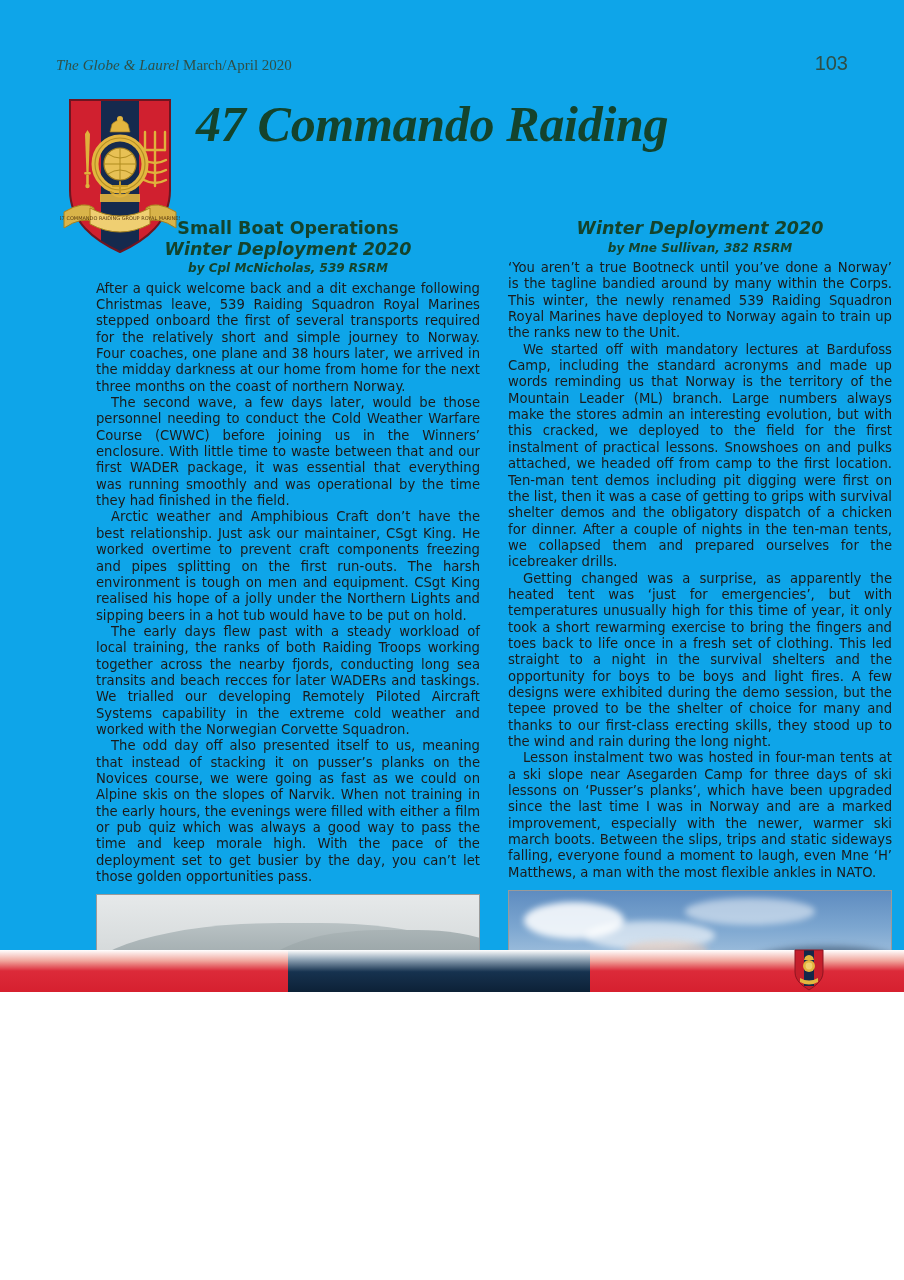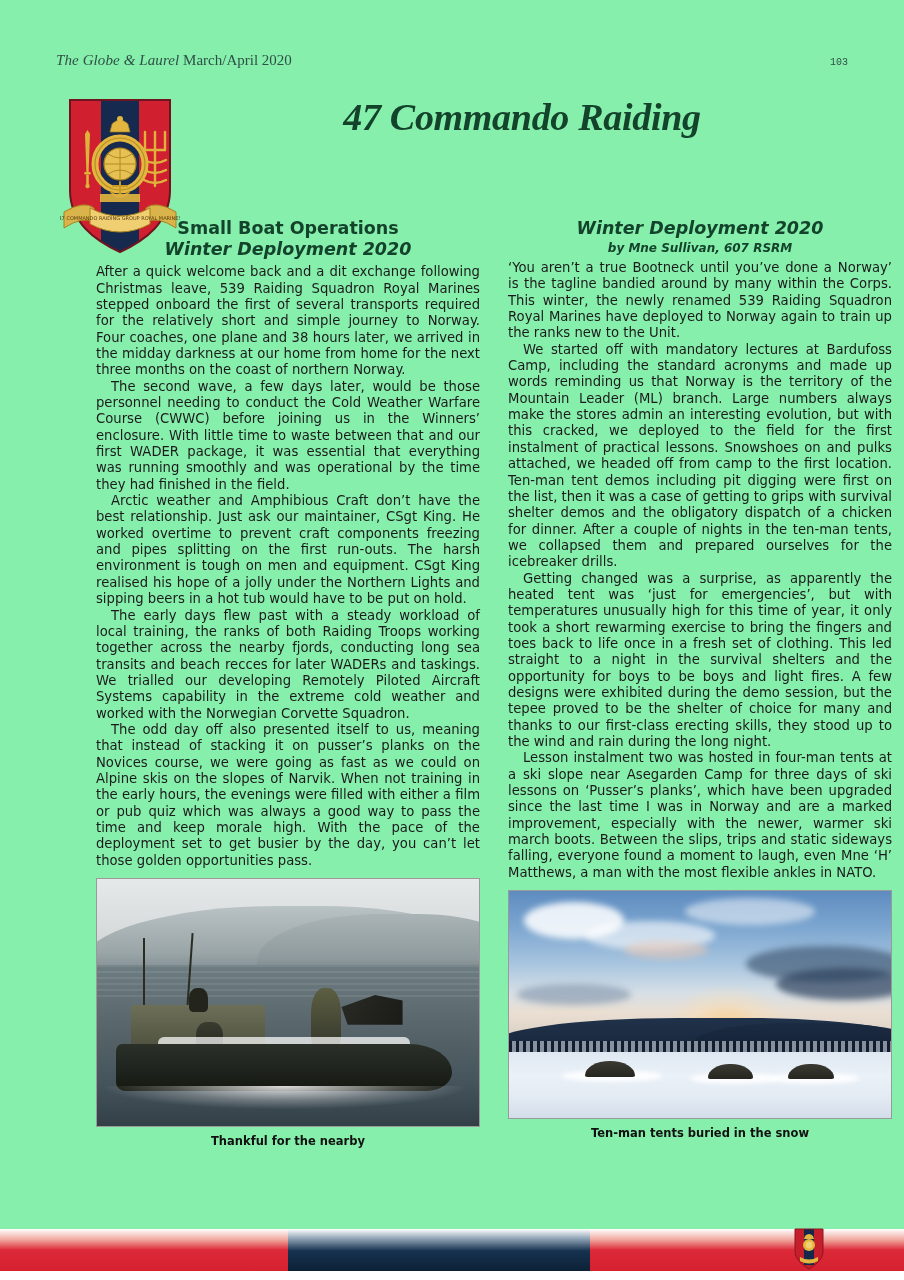--- a/index.html
+++ b/index.html
@@ -6,22 +6,22 @@
     margin: 0;
     padding: 0;
     background: #ffffff;
   }
   body {
     font-family: "DejaVu Sans", sans-serif;
   }
   .page {
     position: relative;
     width: 904px;
-    height: 1271px;
-    background: #86efac;
+    height: 992px;
+    background: #0ea5e9;
     overflow: hidden;
     box-sizing: border-box;
   }
 
   
   .running-head {
     position: absolute;
     left: 56px;
     top: 52px;
     width: 792px;
@@ -32,22 +32,22 @@
     font-size: 15px;
     color: #2f4f47;
   }
   .rh-left { white-space: nowrap; }
   .rh-journal {
     font-style: italic;
     letter-spacing: .1px;
   }
   .rh-issue { font-style: normal; }
   .rh-page {
-    font-family: Liberation Mono, monospace;
-    font-size: 10px;
+    font-family: Liberation Sans, sans-serif;
+    font-size: 20px;
     color: #2f4f47;
   }
 
   
   .masthead {
     position: absolute;
     left: 56px;
     top: 92px;
     width: 792px;
     height: 160px;
@@ -57,25 +57,24 @@
     left: 4px;
     top: 2px;
     width: 120px;
     height: 168px;
   }
   .article-title {
     position: absolute;
     left: 140px;
     top: 6px;
     width: 652px;
-    text-align: center;
     font-family: "Liberation Serif", serif;
     font-style: italic;
     font-weight: bold;
-    font-size: 38px;
+    font-size: 50px;
     line-height: 1.04;
     color: #14432c;
     letter-spacing: -0.3px;
   }
   .article-title .line2 { display: block; }
 
   
   .columns {
     position: absolute;
     left: 56px;
@@ -369,20 +368,21 @@
       <span>47 Commando Raiding</span>
     </div>
   </div>
 
   <div class="columns">
 
     <div class="column">
       <div class="col-head">
         <div class="ch-title">Small Boat Operations</div>
         <div class="ch-sub">Winter Deployment 2020</div>
+        <div class="ch-byline">by Cpl McNicholas, 539 RSRM</div>
       </div>
       <div class="body-text">
         <p>After a quick welcome back and a dit exchange following Christmas leave, 539 Raiding Squadron Royal Marines stepped onboard the first of several transports required for the relatively short and simple journey to Norway. Four coaches, one plane and 38 hours later, we arrived in the midday darkness at our home from home for the next three months on the coast of northern Norway.</p>
         <p>The second wave, a few days later, would be those personnel needing to conduct the Cold Weather Warfare Course (CWWC) before joining us in the Winners’ enclosure. With little time to waste between that and our first WADER package, it was essential that everything was running smoothly and was operational by the time they had finished in the field.</p>
         <p>Arctic weather and Amphibious Craft don’t have the best relationship. Just ask our maintainer, CSgt King. He worked overtime to prevent craft components freezing and pipes splitting on the first run-outs. The harsh environment is tough on men and equipment. CSgt King realised his hope of a jolly under the Northern Lights and sipping beers in a hot tub would have to be put on hold.</p>
         <p>The early days flew past with a steady workload of local training, the ranks of both Raiding Troops working together across the nearby fjords, conducting long sea transits and beach recces for later WADERs and taskings. We trialled our developing Remotely Piloted Aircraft Systems capability in the extreme cold weather and worked with the Norwegian Corvette Squadron.</p>
         <p>The odd day off also presented itself to us, meaning that instead of stacking it on pusser’s planks on the Novices course, we were going as fast as we could on Alpine skis on the slopes of Narvik. When not training in the early hours, the evenings were filled with either a film or pub quiz which was always a good way to pass the time and keep morale high. With the pace of the deployment set to get busier by the day, you can’t let those golden opportunities pass.</p>
       </div>
       <div class="figure">
         <div class="photo">
@@ -401,21 +401,21 @@
           <div class="boat-hull"></div>
           <div class="boat-wake"></div>
         </div>
         <div class="caption">Thankful for the nearby</div>
       </div>
     </div>
 
     <div class="column">
       <div class="col-head">
         <div class="ch-sub">Winter Deployment 2020</div>
-        <div class="ch-byline">by Mne Sullivan, 607 RSRM</div>
+        <div class="ch-byline">by Mne Sullivan, 382 RSRM</div>
       </div>
       <div class="body-text">
         <p>‘You aren’t a true Bootneck until you’ve done a Norway’ is the tagline bandied around by many within the Corps. This winter, the newly renamed 539 Raiding Squadron Royal Marines have deployed to Norway again to train up the ranks new to the Unit.</p>
         <p>We started off with mandatory lectures at Bardufoss Camp, including the standard acronyms and made up words reminding us that Norway is the territory of the Mountain Leader (ML) branch. Large numbers always make the stores admin an interesting evolution, but with this cracked, we deployed to the field for the first instalment of practical lessons. Snowshoes on and pulks attached, we headed off from camp to the first location. Ten-man tent demos including pit digging were first on the list, then it was a case of getting to grips with survival shelter demos and the obligatory dispatch of a chicken for dinner. After a couple of nights in the ten-man tents, we collapsed them and prepared ourselves for the icebreaker drills.</p>
         <p>Getting changed was a surprise, as apparently the heated tent was ‘just for emergencies’, but with temperatures unusually high for this time of year, it only took a short rewarming exercise to bring the fingers and toes back to life once in a fresh set of clothing. This led straight to a night in the survival shelters and the opportunity for boys to be boys and light fires. A few designs were exhibited during the demo session, but the tepee proved to be the shelter of choice for many and thanks to our first-class erecting skills, they stood up to the wind and rain during the long night.</p>
         <p>Lesson instalment two was hosted in four-man tents at a ski slope near Asegarden Camp for three days of ski lessons on ‘Pusser’s planks’, which have been upgraded since the last time I was in Norway and are a marked improvement, especially with the newer, warmer ski march boots. Between the slips, trips and static sideways falling, everyone found a moment to laugh, even Mne ‘H’ Matthews, a man with the most flexible ankles in NATO.</p>
       </div>
       <div class="figure">
         <div class="photo photo-right">
           <div class="arc-sky"></div>

